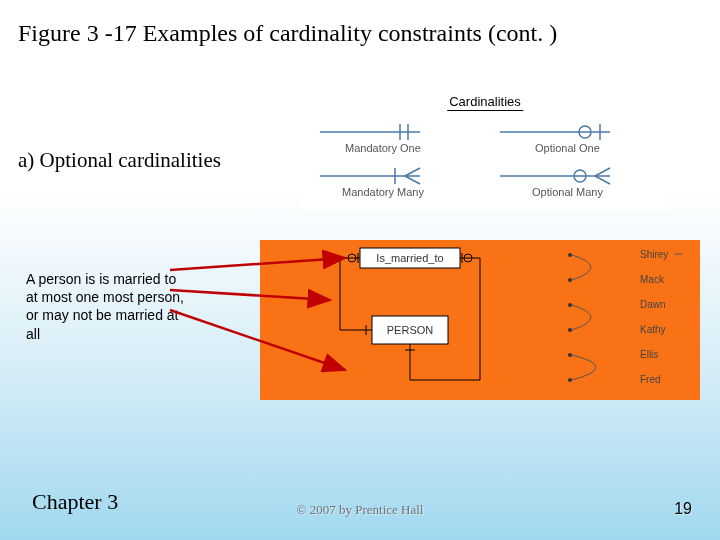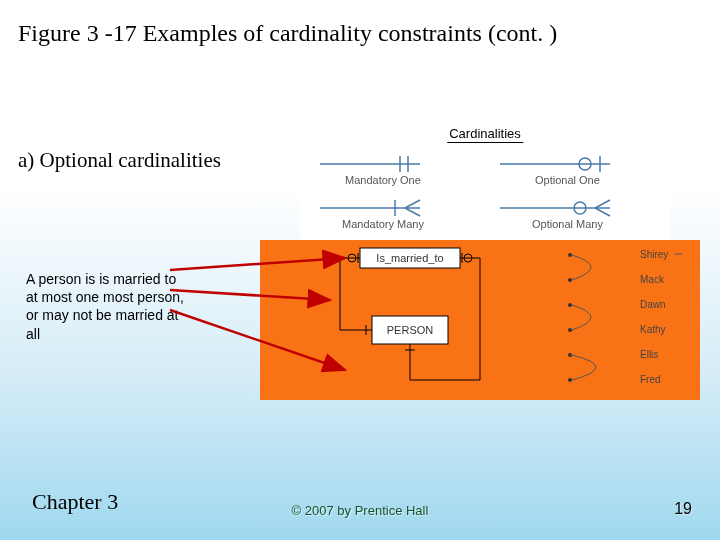--- a/index.html
+++ b/index.html
@@ -25,21 +25,20 @@
     font-size: 21px;
     color: #000;
   }
   .legend-box {
     position: absolute;
     top: 90px;
     left: 300px;
     width: 370px;
     height: 120px;
     background: #fff;
-    margin-top: 32px;
   }
   .legend-title {
     position: absolute;
     top: 4px;
     left: 50%;
     transform: translateX(-50%);
     font-family: Arial, sans-serif;
     font-size: 13px;
     color: #000;
     border-bottom: 1px solid #000;
@@ -85,23 +84,23 @@
     bottom: 25px;
     left: 32px;
     font-size: 22px;
     color: #000;
   }
   .footer-center {
     position: absolute;
     bottom: 22px;
     left: 50%;
     transform: translateX(-50%);
-    font-family: Liberation Sans, sans-serif;
+    font-family: Liberation Serif, serif;
     font-size: 13px;
-    color: #14532d;
+    color: #737373;
     text-shadow: 1px 1px 1px rgba(255,255,255,0.6);
   }
   .footer-right {
     position: absolute;
     bottom: 22px;
     right: 28px;
     font-family: Arial, sans-serif;
     font-size: 16px;
     color: #000;
     text-shadow: 1px 1px 1px rgba(255,255,255,0.6);

